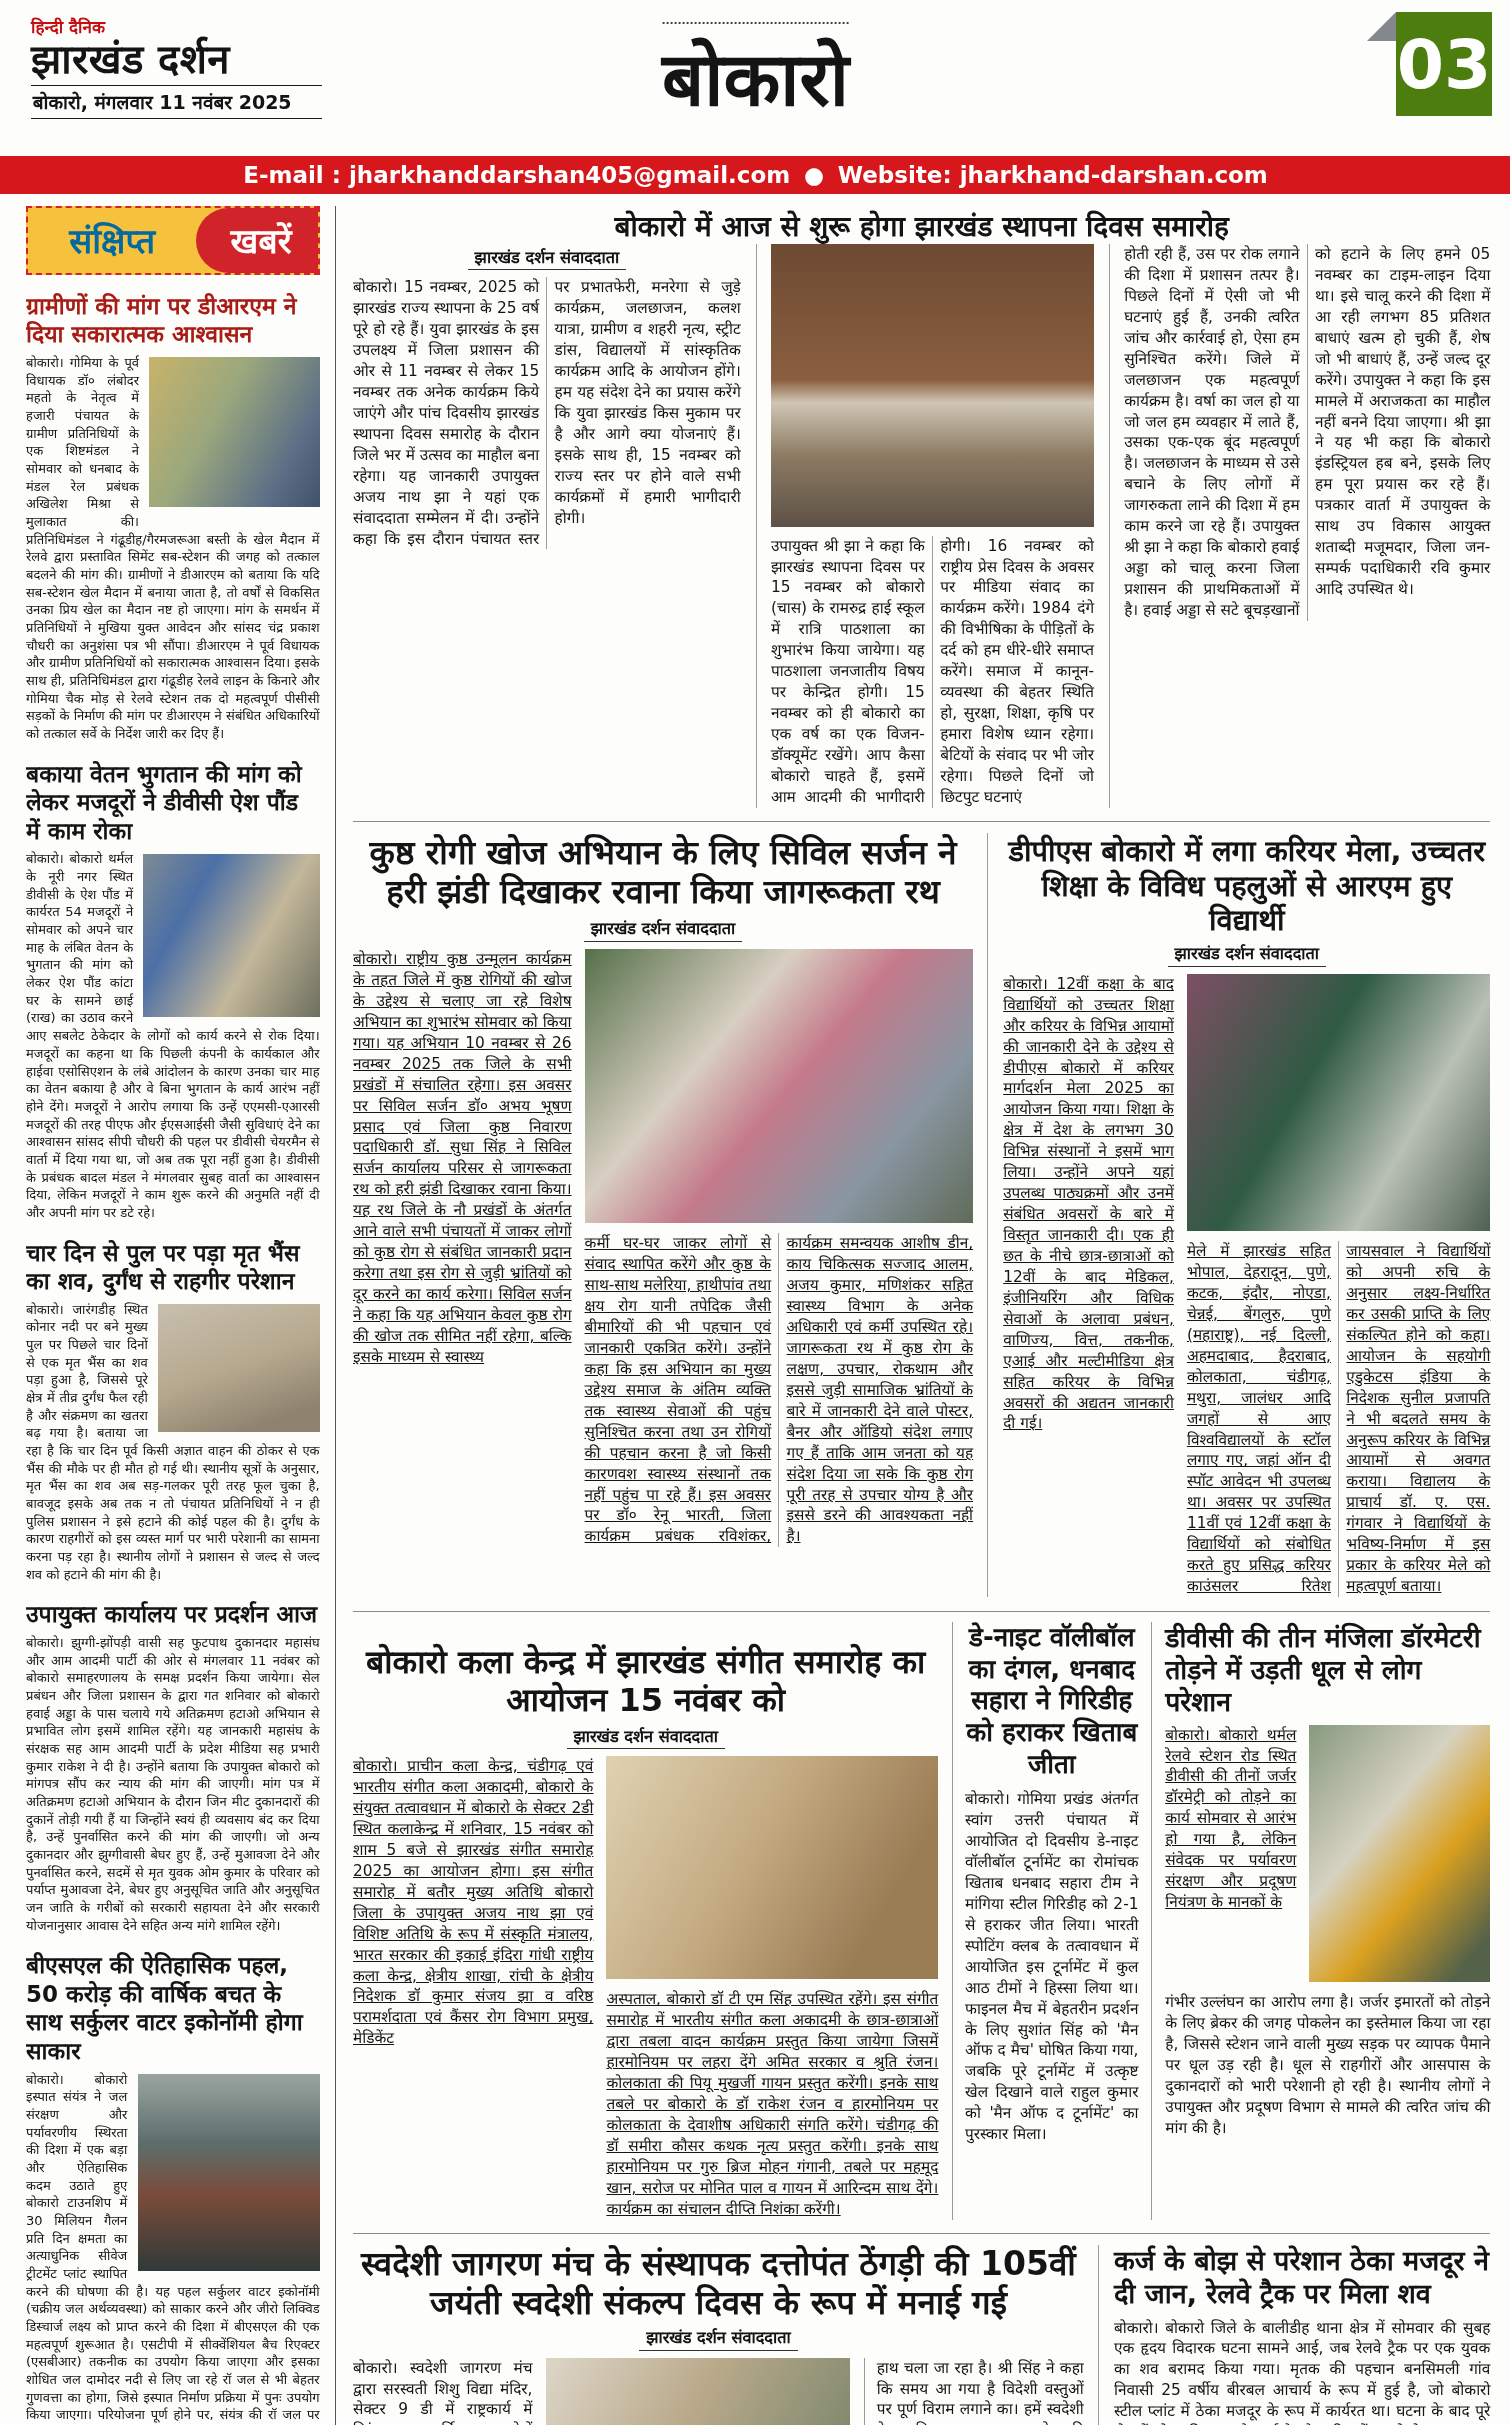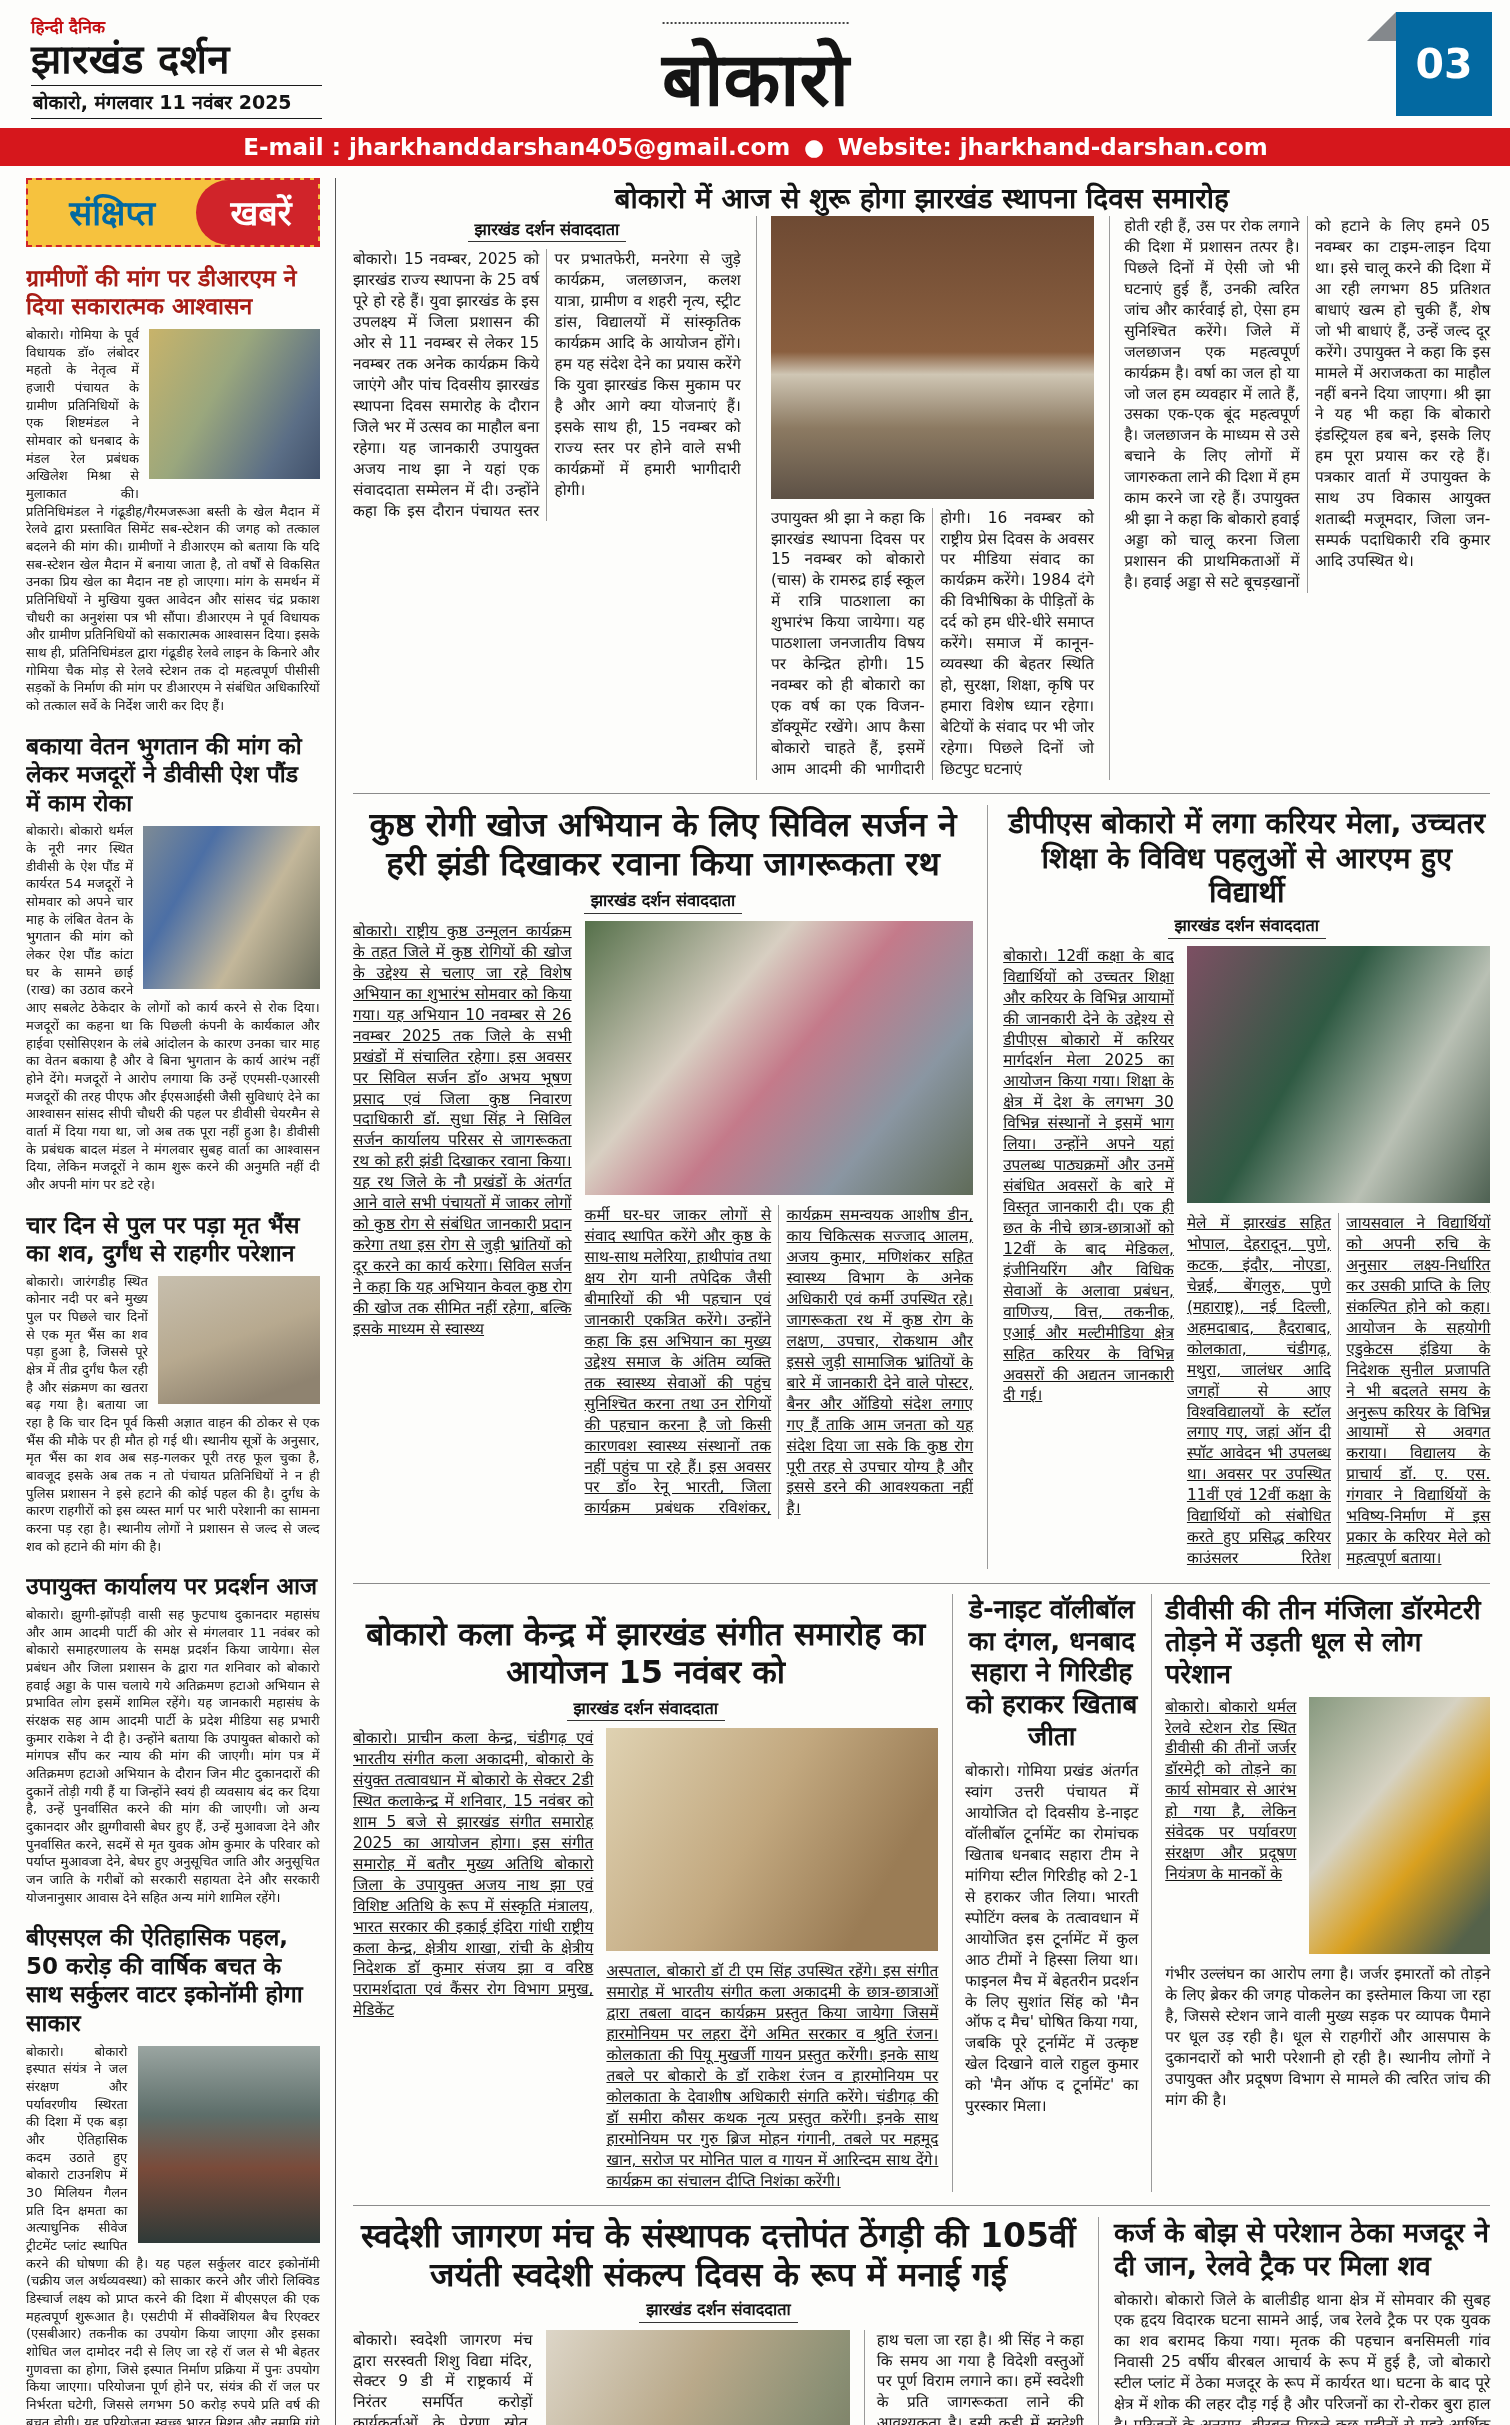--- a/index.html
+++ b/index.html
@@ -1,28 +1,28 @@
 <!DOCTYPE html>
 <html style="font-size:13.7px"><head>
 <meta charset="utf-8">
 <style>
   html,body{margin:0;padding:0;background:#e8e8e4;}
   .page{width:1511px;height:2426px;margin:0 auto;background:#fdfdfb;overflow:hidden;
         font-family:"DejaVu Sans",sans-serif;color:#141414;position:relative;}
   
-  .header{position:relative;height:128px;}
+  .header{position:relative;height:156px;}
   .masthead{position:absolute;left:31px;top:15.4px;width:291px;}
   .tagline{color:#c40f12;font-weight:800;font-size:17px;}
   .paper-title{font-size:40px;font-weight:800;letter-spacing:0.4px;line-height:1.05;}
   .dateline{margin-top:5.1px;border-top:1.7px solid #1a1a1a;border-bottom:1.7px solid #1a1a1a;
             padding:2.6px 1.7px;font-weight:700;font-size:19px;}
   .city-title{position:absolute;left:50%;transform:translateX(-50%);top:22px;
               font-size:74px;font-weight:800;border-top:2.6px dotted #444;padding-top:1.7px;}
-  .pagenum{position:absolute;right:19px;top:12px;width:96px;height:104px;background:#0369a1;
-           color:#fff;font-size:41px;font-weight:800;display:flex;align-items:center;justify-content:center;}
+  .pagenum{position:absolute;right:19px;top:12px;width:96px;height:104px;background:#4d7c0f;
+           color:#fff;font-size:68px;font-weight:800;display:flex;align-items:center;justify-content:center;}
   .fold{position:absolute;right:115px;top:12px;width:0;height:0;
         border-bottom:29px solid #84888c;border-left:29px solid transparent;}
   .contact-bar{height:38px;background:#d6171c;color:#fff;display:flex;align-items:center;
                justify-content:center;gap:13.7px;font-weight:700;font-size:23px;}
   
   .content{display:grid;grid-template-columns:310px 1fr;gap:0 17px;padding:12px 20.6px 0 26px;}
   .sidebar{border-right:1.3px solid #555;padding-right:15.4px;}
   .main{min-width:0;}
   .bt{font-size:15.4px;line-height:1.36;text-align:justify;}
   .byline{font-weight:700;font-size:16.3px;text-align:center;width:fit-content;margin:1.7px auto 6.9px;

